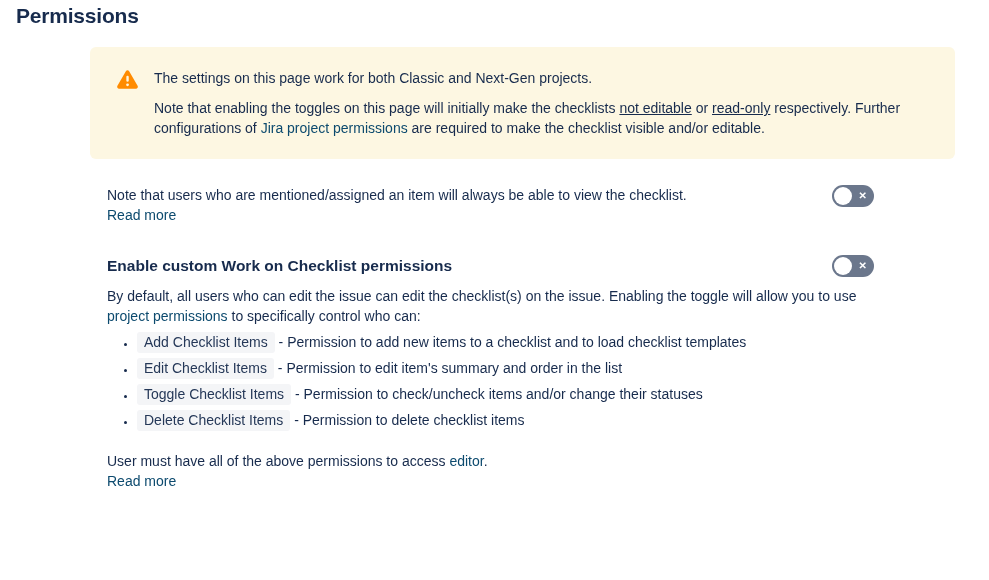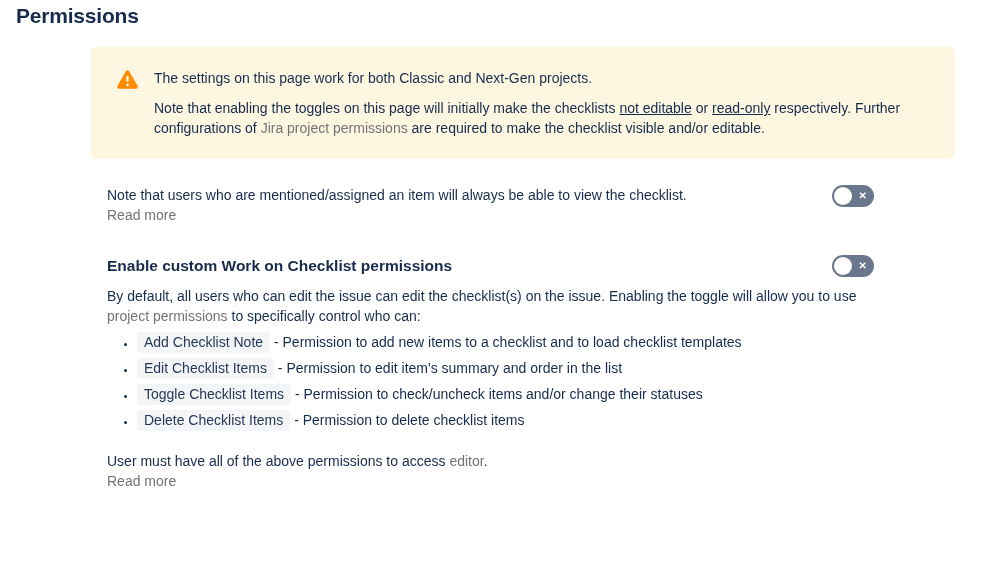--- a/index.html
+++ b/index.html
@@ -4,21 +4,21 @@
 <style>
   * { margin: 0; padding: 0; box-sizing: border-box; }
   html, body { width: 989px; height: 580px; background: #ffffff; overflow: hidden; }
   body {
     font-family: "Liberation Sans", sans-serif;
     color: #172B4D;
     font-size: 14px;
     line-height: 20px;
   }
   a, .link {
-    color: #737373;
+    color: #0c4a6e;
     text-decoration: none;
     cursor: pointer;
   }
   .u { text-decoration: underline; }
 
   h1.page-title {
     font-size: 21px;
     line-height: 26px;
     font-weight: 700;
     letter-spacing: -0.2px;
@@ -143,21 +143,21 @@
   <div class="toggle">
     <span class="knob"></span>
     <span class="cross">✕</span>
   </div>
   <div class="body">
     <div>
       <span>By default, all users who can edit the issue can edit the checklist(s) on the issue. Enabling the toggle will allow you to use </span><a class="link">project permissions</a><span> to specifically control who can:</span>
     </div>
     <ul class="perm-list">
       <li>
-        <span class="lozenge">Add Checklist Note</span><span> - Permission to add new items to a checklist and to load checklist templates</span>
+        <span class="lozenge">Add Checklist Items</span><span> - Permission to add new items to a checklist and to load checklist templates</span>
       </li>
       <li>
         <span class="lozenge">Edit Checklist Items</span><span> - Permission to edit item's summary and order in the list</span>
       </li>
       <li>
         <span class="lozenge">Toggle Checklist Items</span><span> - Permission to check/uncheck items and/or change their statuses</span>
       </li>
       <li>
         <span class="lozenge">Delete Checklist Items</span><span> - Permission to delete checklist items</span>
       </li>

